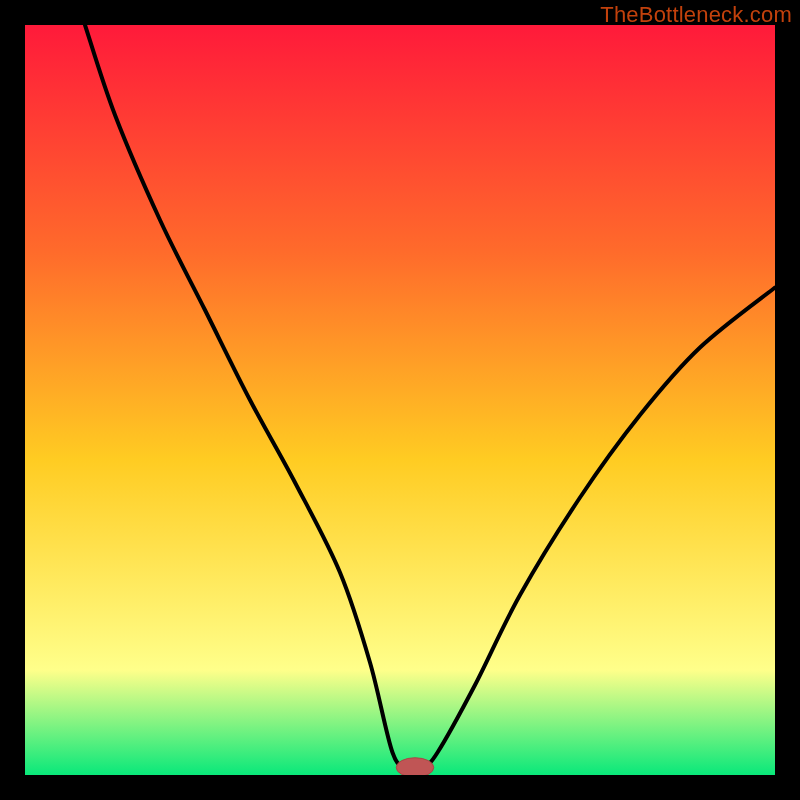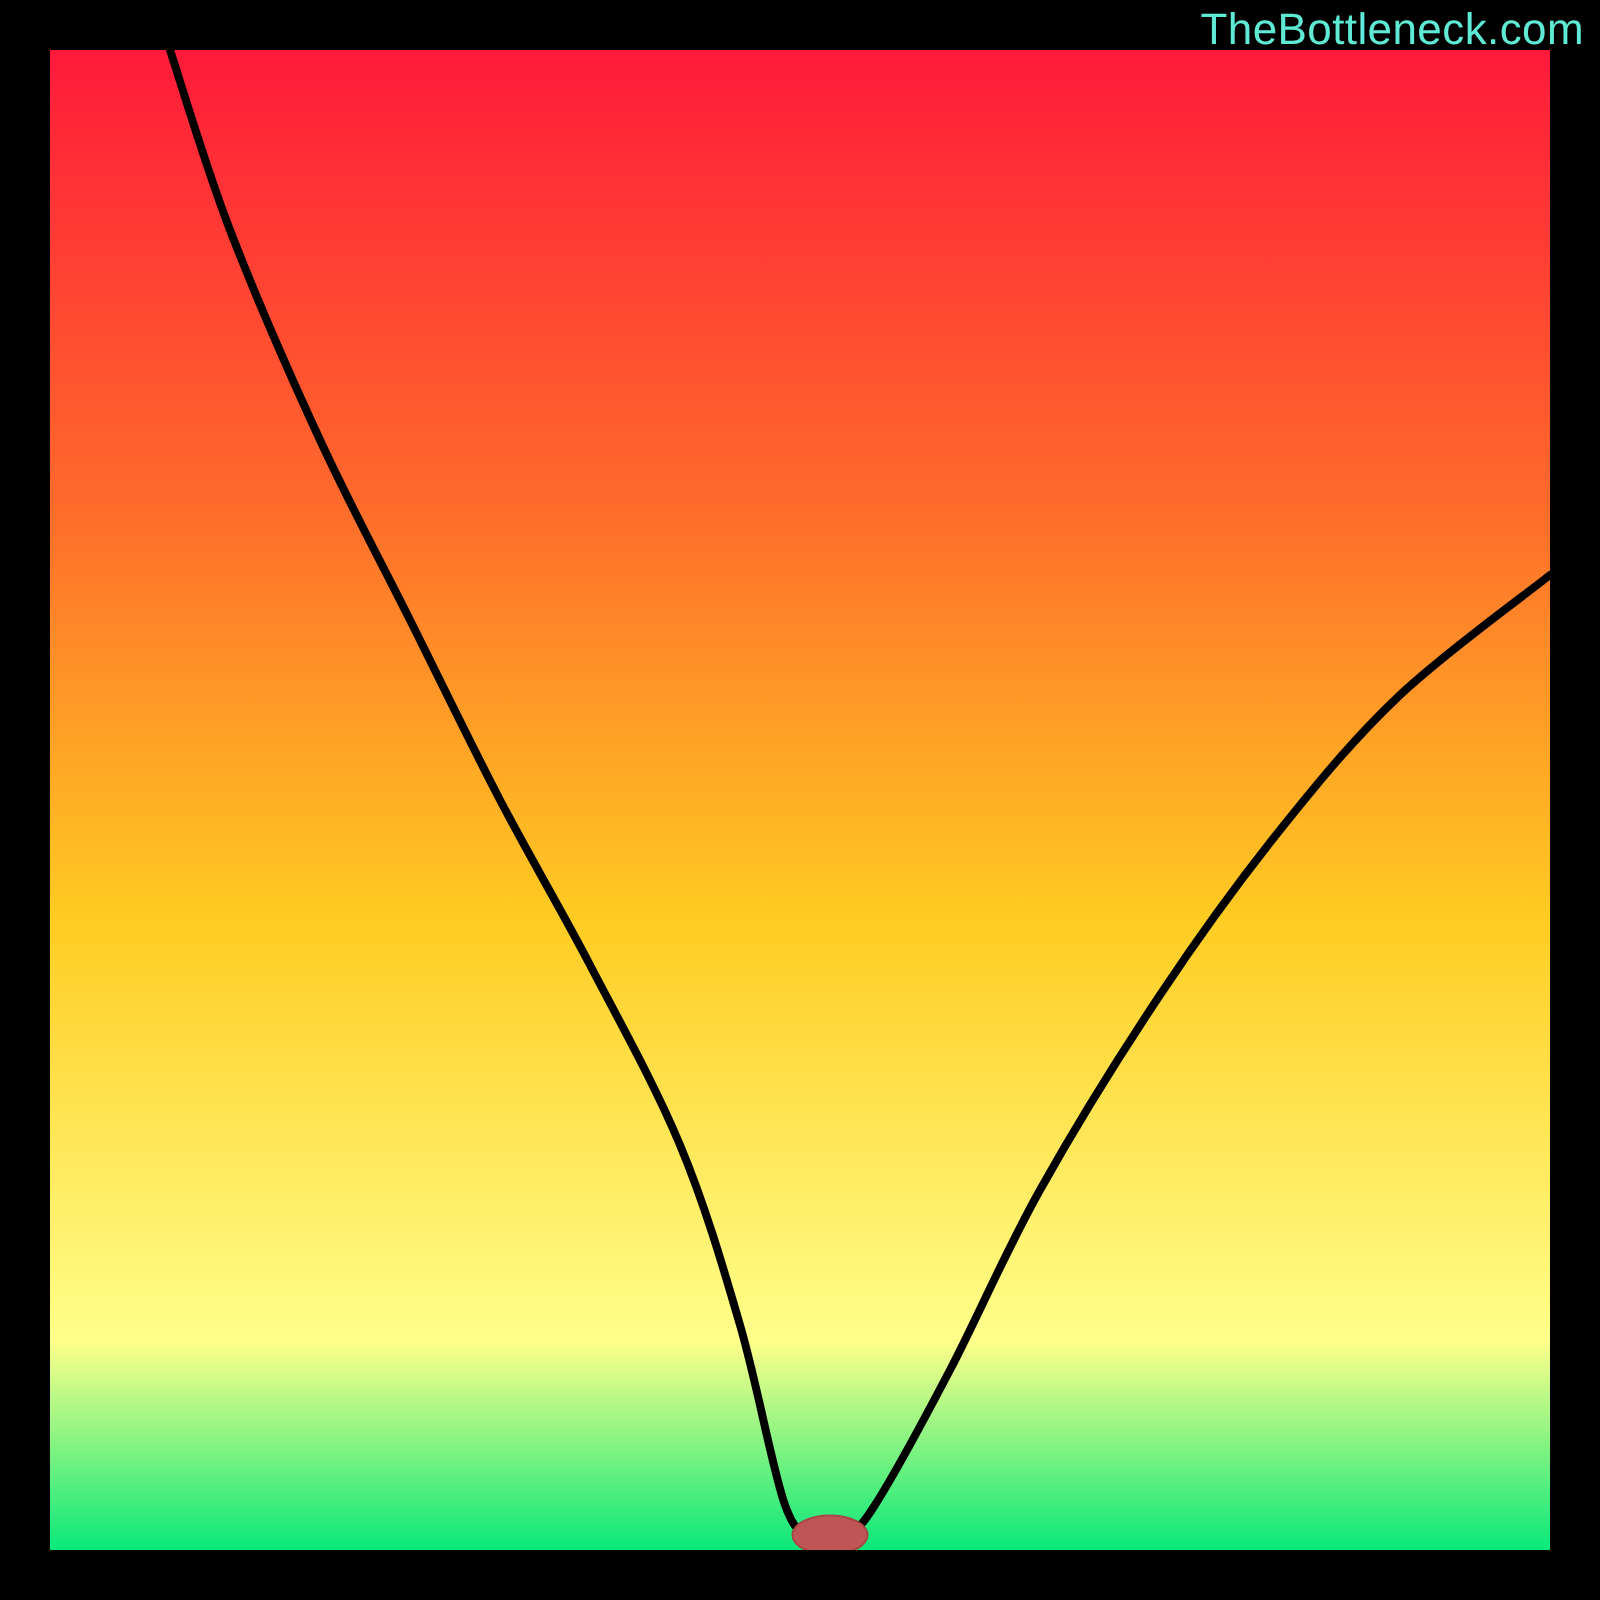--- a/index.html
+++ b/index.html
@@ -1,18 +1,18 @@
 <!DOCTYPE html>
 <html><head>
 <meta charset="utf-8">
 <style>
   html,body{margin:0;padding:0;width:800px;height:800px;overflow:hidden;background:#000;font-family:Arial,Helvetica,sans-serif}
   .frame{position:relative;width:800px;height:800px;background:#000}
   .plot{position:absolute;left:25px;top:25px;width:750px;height:750px}
-  .watermark{position:absolute;top:2px;right:8px;color:#5eead4;font-size:22px;font-weight:400;letter-spacing:.2px}
+  .watermark{position:absolute;top:2px;right:8px;color:#c2410c;font-size:22px;font-weight:400;letter-spacing:.2px}
   svg{display:block}
 </style>
 </head>
 <body>
 
 <div class="frame">
   <div class="watermark">TheBottleneck.com</div>
   <div class="plot">
     <svg id="chart-svg" width="750" height="750" viewBox="0 0 750 750" preserveAspectRatio="none">
       <defs>

